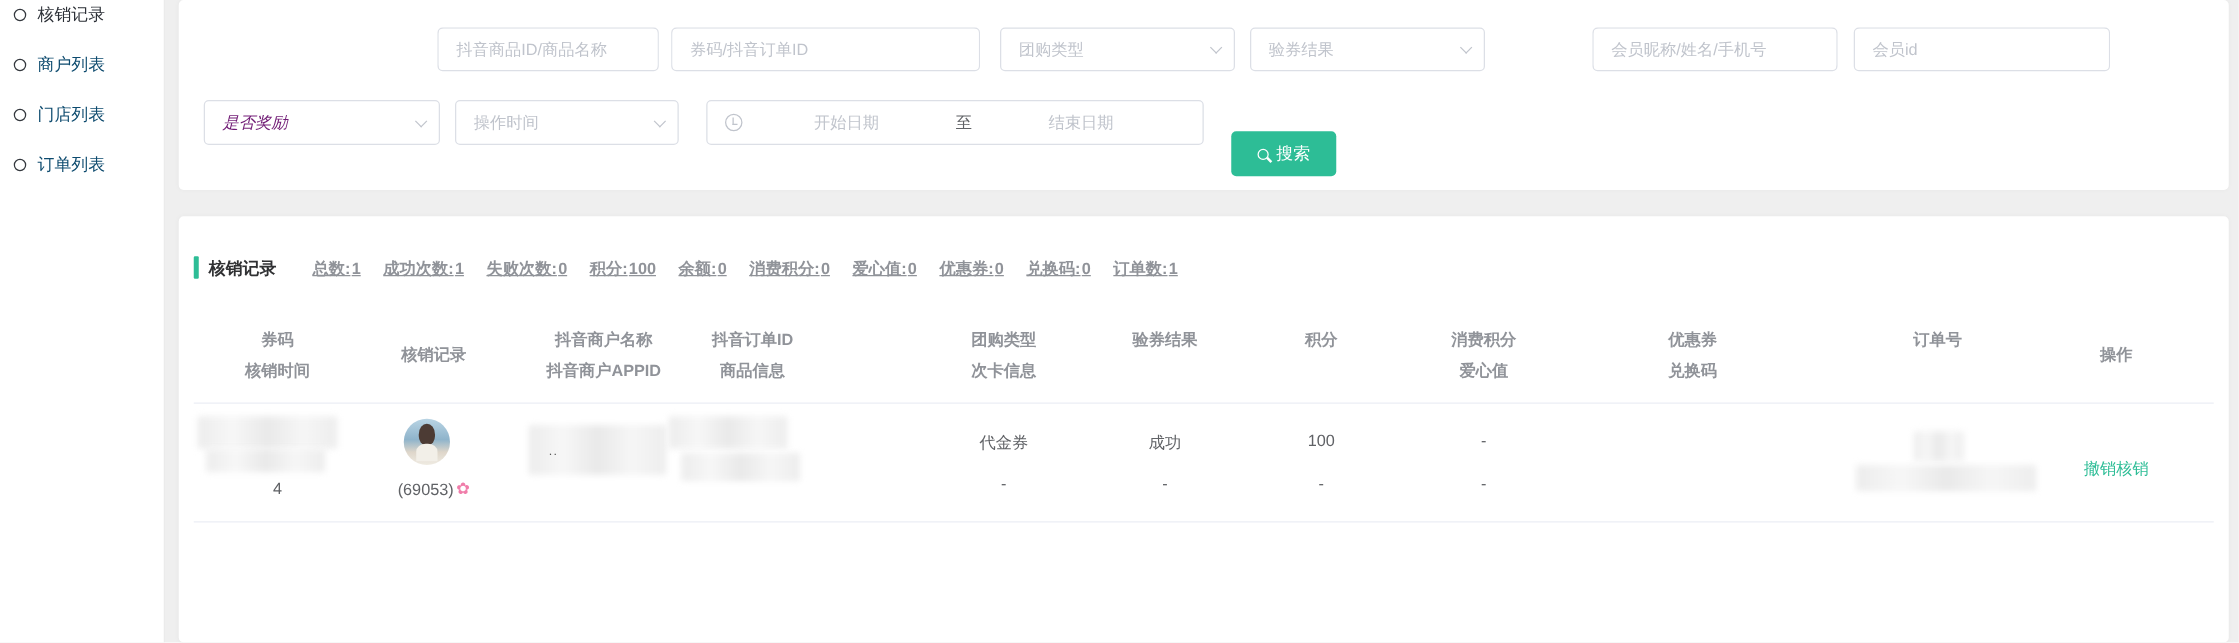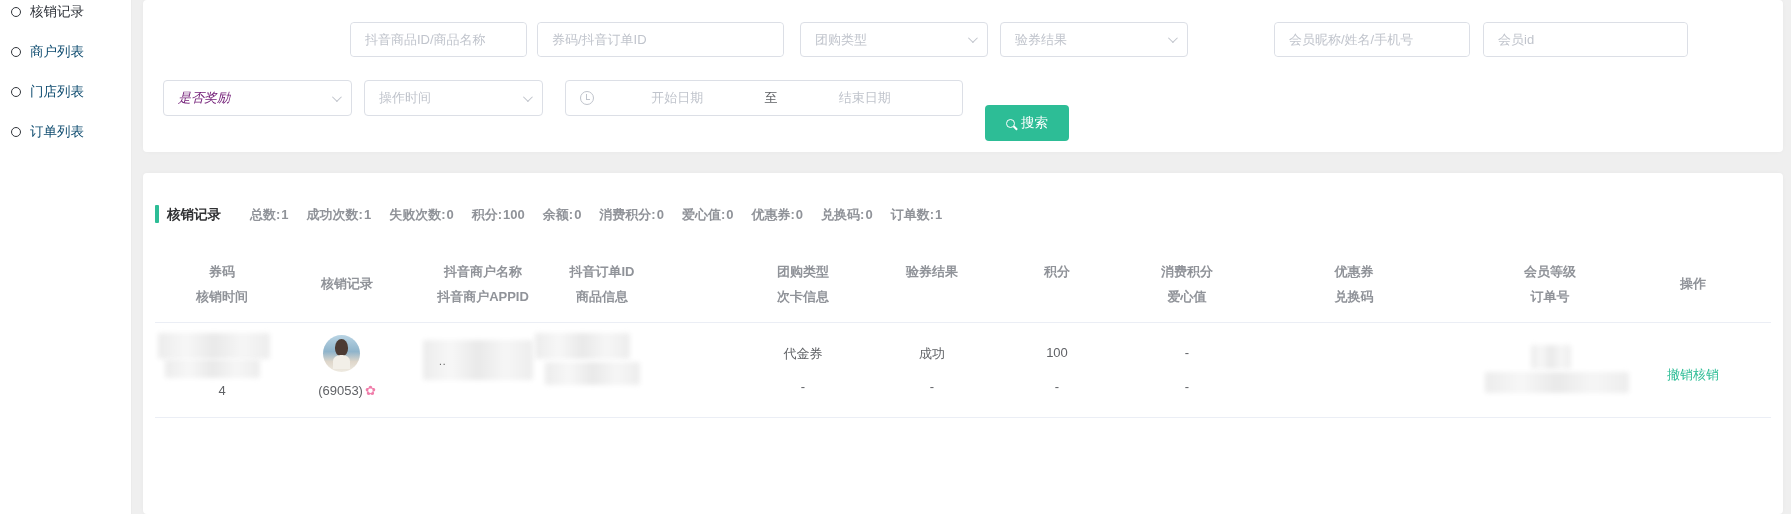--- a/index.html
+++ b/index.html
@@ -50,21 +50,21 @@
   .mag { width:9px; height:9px; border:1.6px solid #fff; border-radius:50%;
          position:relative; flex:0 0 auto; }
   .mag::after { content:''; position:absolute; width:5px; height:1.6px; background:#fff;
          transform:rotate(45deg); right:-4px; bottom:-2px; }
   
   .accent-bar { position:absolute; left:12px; top:32px; width:4px; height:18px;
                 background:#2dbd96; border-radius:1px; }
   .sum-title { position:absolute; left:24px; top:33px; font-weight:bold;
                color:#303133; font-size:13.5px; }
   .stats { position:absolute; left:107px; top:33px; display:flex; gap:17px;
-           font-weight:bold; color:#909399; font-size:13px; white-space:nowrap; }
+           font-weight:bold; color:#909399; font-size:13px; white-space:nowrap;text-decoration:underline; }
   .stat span { padding-right:1px; }
   
   .hcell { position:absolute; top:86px; width:150px; text-align:center;
            color:#909399; font-weight:bold; font-size:13px; line-height:25px; }
   .hcell.one { top:98px; }
   .hline { position:absolute; left:12px; width:1616px; height:1px; background:#ebeef5; }
   .cell { position:absolute; width:150px; text-align:center; font-size:13px;
           color:#606266; }
   .blur { position:absolute; border-radius:2px; filter:blur(2.5px);
       background:linear-gradient(90deg,#ececec,#f7f7f7 25%,#e9e9e9 50%,#f6f6f6 75%,#ededed),
@@ -191,21 +191,20 @@
     </div>
   <div class="hcell" style="left:969px">
       <div>消费积分</div>
       <div>爱心值</div>
     </div>
   <div class="hcell" style="left:1136px">
       <div>优惠券</div>
       <div>兑换码</div>
     </div>
   <div class="hcell" style="left:1332px">
-      <div>会员等级</div>
       <div>订单号</div>
     </div>
   <div class="hcell one" style="left:1475px">
       <div>操作</div>
     </div>
 
   <div class="hline" style="top:149px"></div>
 
   <div>
 

